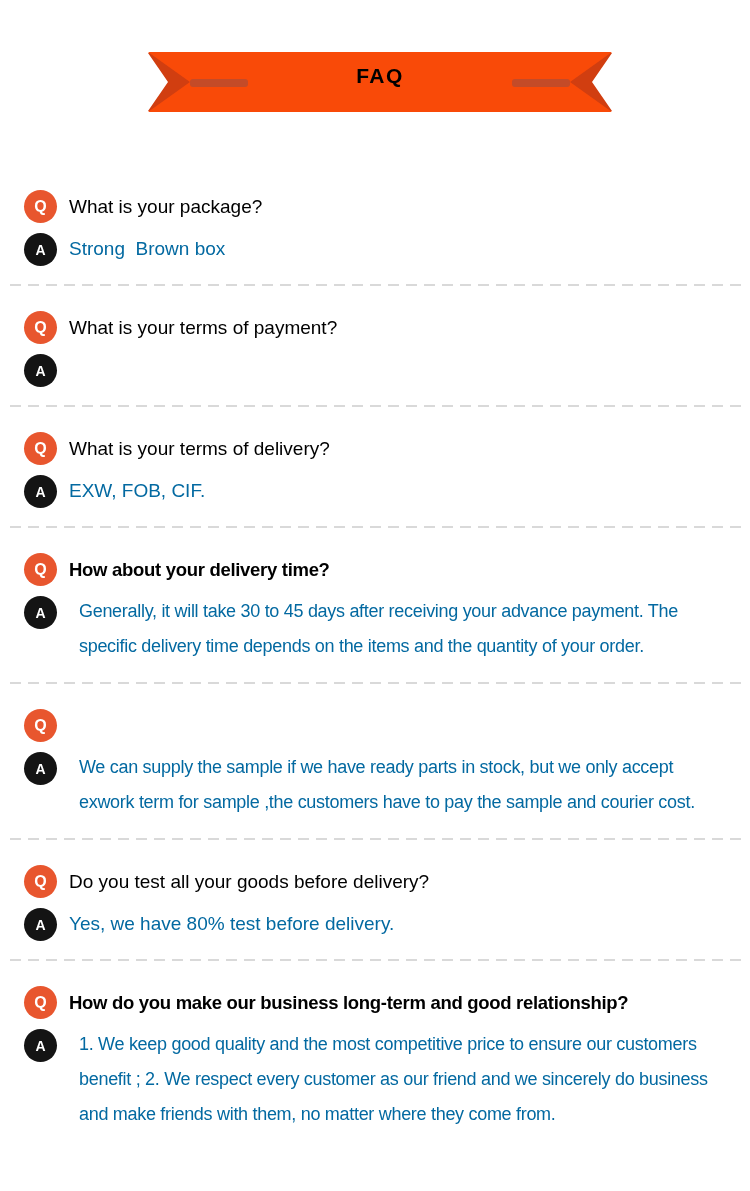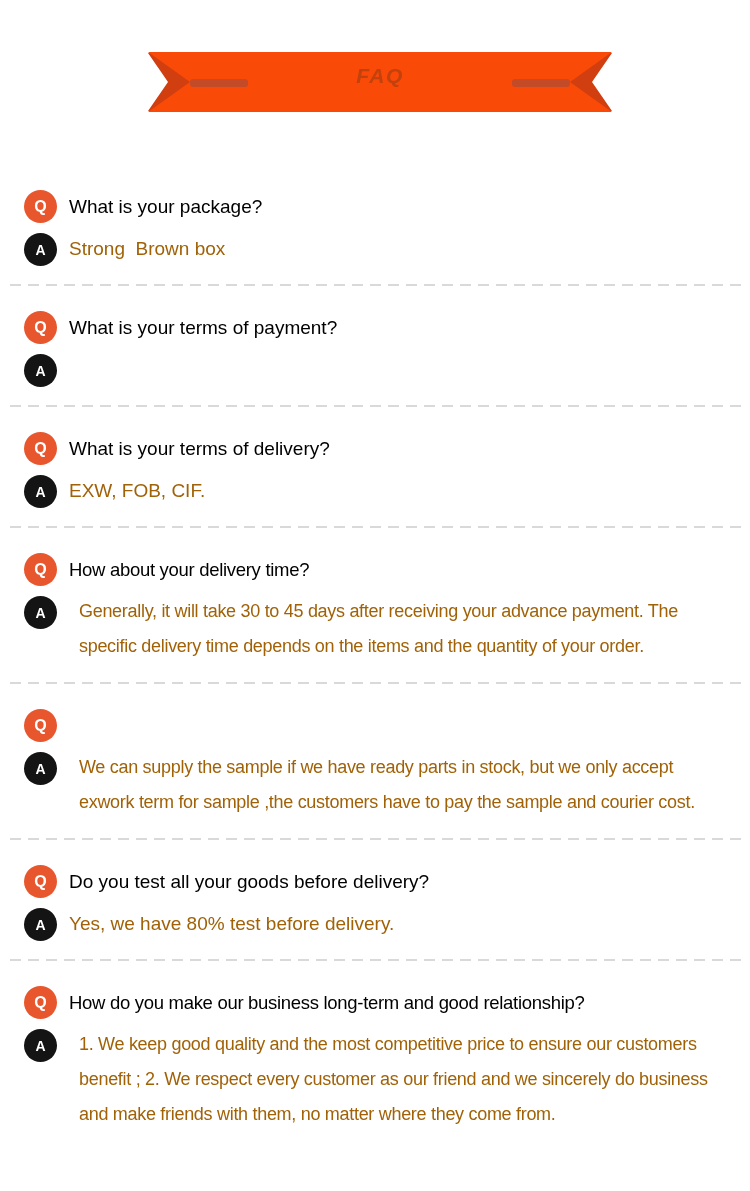--- a/index.html
+++ b/index.html
@@ -24,22 +24,21 @@
   .ribbon-title {
     position: absolute;
     left: 0; top: 52px;
     width: 464px; height: 48px;
     display: flex;
     align-items: center;
     justify-content: center;
     font-size: 21px;
     font-weight: 700;
     letter-spacing: 1.5px;
-    color: #c2410c;
-    font-style: italic;
+    color: #000000;
   }
 
   
   .faq {
     margin-top: 78px;
     padding: 0 20px 0 24px;
   }
   .row {
     display: flex;
     align-items: flex-start;
@@ -60,28 +59,28 @@
   }
   .q-badge { background: #E8562E; font-size: 16px; }
   .a-badge { background: #141414; font-size: 14px; margin-top: 1px; }
   .q-text {
     color: #000000;
     font-size: 19px;
     line-height: 33px;
     white-space: pre-wrap;
   }
   .a-text {
-    color: #a16207;
+    color: #0369a1;
     font-size: 19px;
     line-height: 35px;
     margin-top: -1px;
     white-space: pre-wrap;
   }
   
-  .narrow .q-text { font-size: 18.5px; letter-spacing: -0.3px; }
+  .narrow .q-text { font-size: 18.5px; letter-spacing: -0.3px; font-weight: bold; }
   .narrow .a-text { font-size: 18px;  letter-spacing: -0.3px; margin-left: 10px; }
 
   .divider {
     height: 2px;
     margin: 18px -12px 25px -14px;
     background-image: repeating-linear-gradient(
       90deg,
       #d9d9d9 0px, #d9d9d9 11px,
       transparent 11px, transparent 18px
     );

